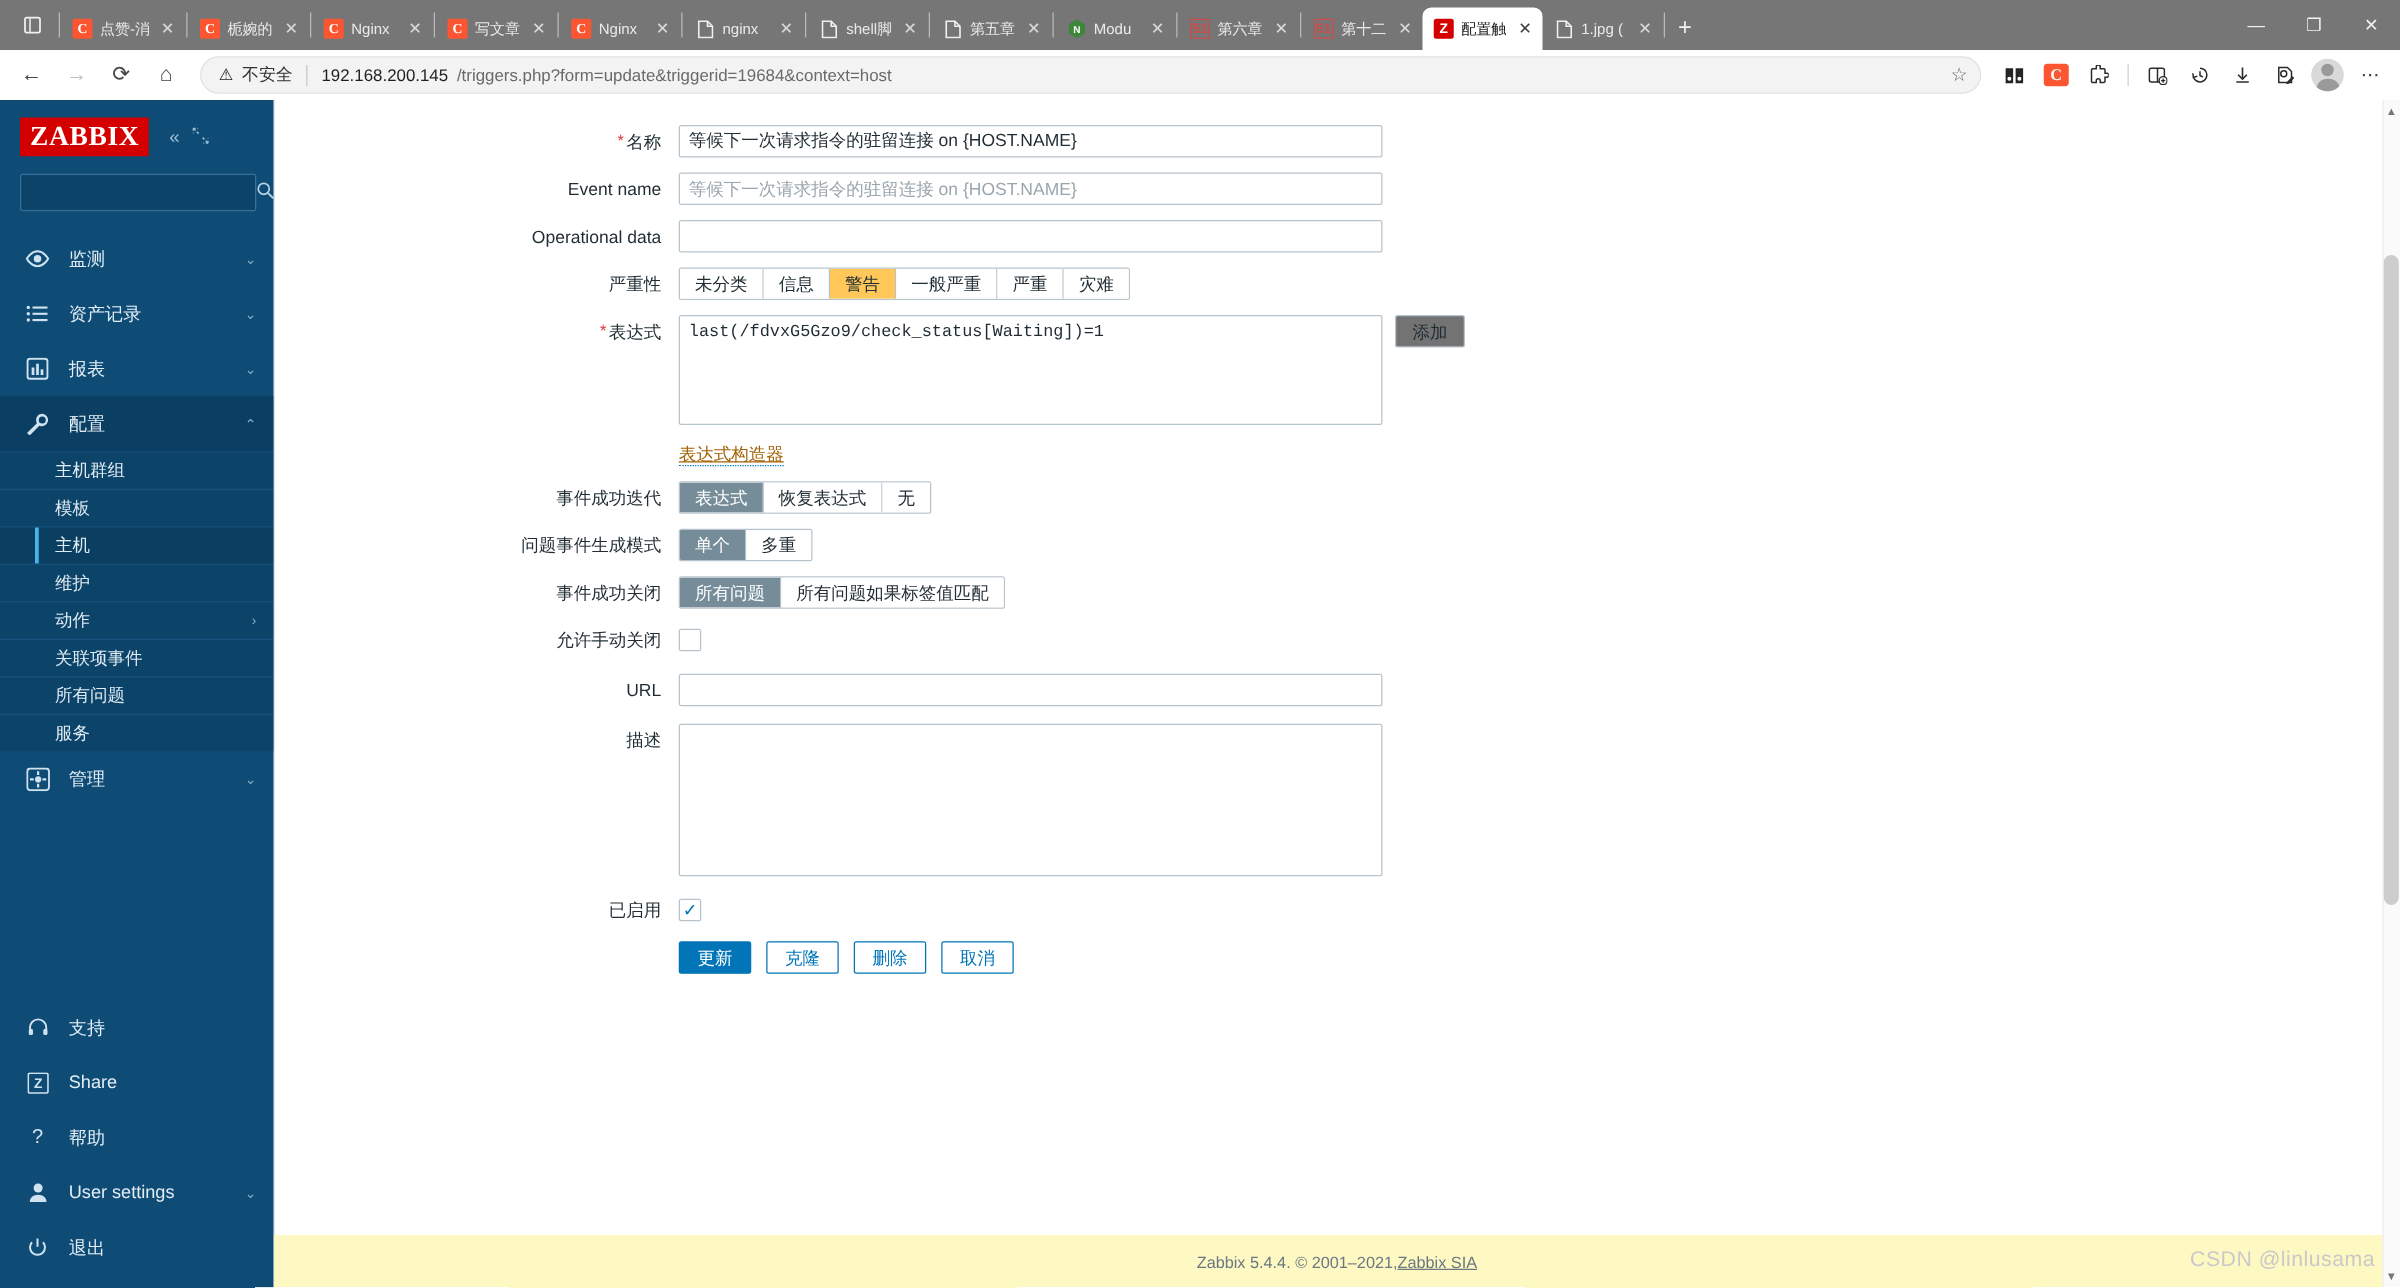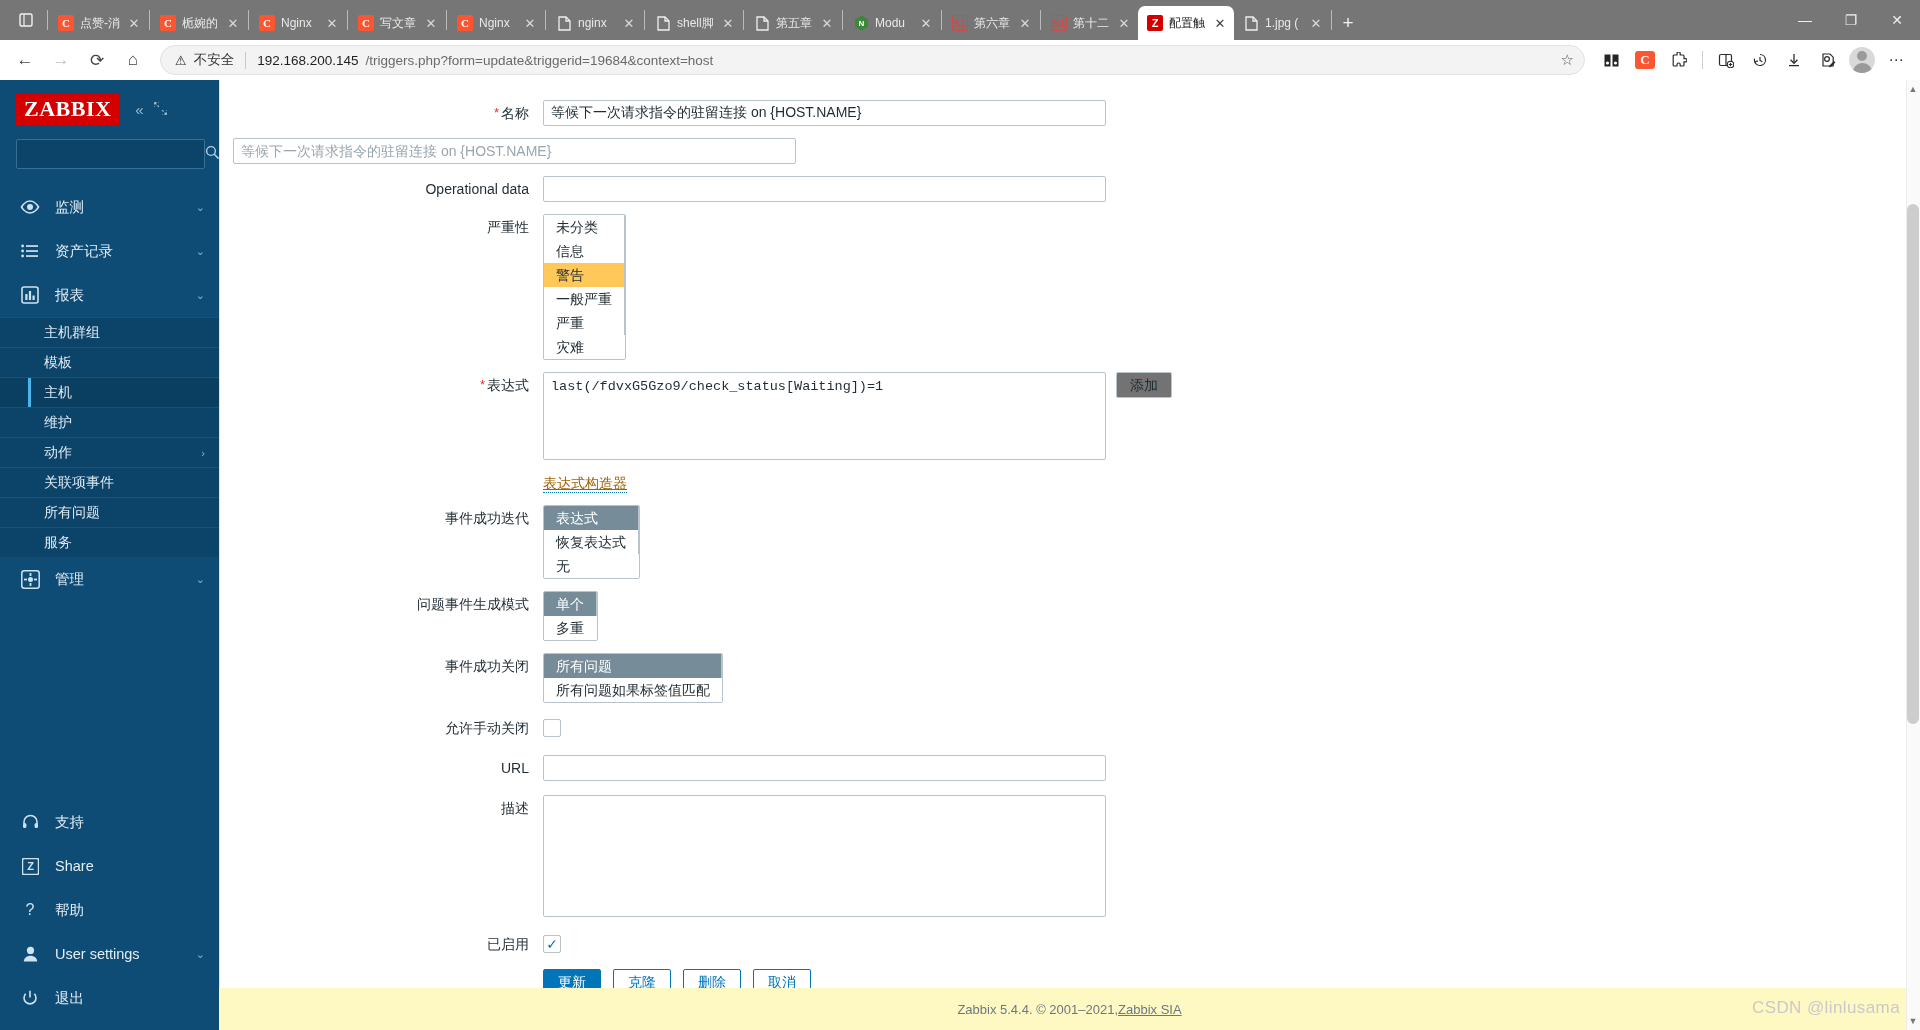--- a/index.html
+++ b/index.html
@@ -137,21 +137,21 @@
   }
   .ta-desc {
     width: 563px; height: 122px; border: 1px solid #b8c4cc; border-radius: 2px;
     padding: 5px 7px; font-size: 14px; color: #1f2c33; outline: none; resize: none;
     font-family: "Liberation Sans", sans-serif;
   }
   .btn-add {
     height: 26px; padding: 0 13px; border: 1px solid #b8c4cc; border-radius: 2px;
     background: #737373; color: #1f2c33; font-size: 14px; line-height: 24px;
   }
-  .seg { display: inline-flex; border: 1px solid #b8c4cc; border-radius: 2px; overflow: hidden; flex-direction: column; }
+  .seg { display: inline-flex; border: 1px solid #b8c4cc; border-radius: 2px; overflow: hidden; }
   .seg span {
     height: 24px; line-height: 24px; padding: 0 12px; font-size: 14px; color: #1f2c33;
     background: #fff; border-right: 1px solid #b8c4cc;
   }
   .seg span:last-child { border-right: 0; }
   .seg span.on { background: #768d99; color: #fff; }
   .seg span.warn { background: #ffc859; color: #1f2c33; }
   .link-builder {
     margin: 4px 0 0 0; font-size: 14px; color: #a16207;
     border-bottom: 1px dotted #0275b8; display: inline-block; line-height: 18px;
@@ -450,20 +450,29 @@
               <rect x="1" y="1" width="16" height="16" rx="2" fill="none" stroke="#cfe2ef" stroke-width="1.6"></rect>
               <rect x="4.3" y="8" width="2.2" height="6" fill="#cfe2ef"></rect>
               <rect x="7.9" y="5" width="2.2" height="9" fill="#cfe2ef"></rect>
               <rect x="11.5" y="9.5" width="2.2" height="4.5" fill="#cfe2ef"></rect>
             </svg>
         </span>
         <span class="lbl">报表</span>
         <span class="arr">⌄</span>
       </div>
 
+      <div class="sb-item active">
+        <span class="ico">
+          <svg width="20" height="18" viewBox="0 0 20 18">
+              <path d="M13.8 1a5 5 0 0 0-4.3 7.5L1.6 16.3l2.1 2.1 7.8-7.8A5 5 0 1 0 13.8 1zm0 2.2a2.8 2.8 0 1 1 0 5.6 2.8 2.8 0 0 1 0-5.6z" fill="#cfe2ef"></path>
+            </svg>
+        </span>
+        <span class="lbl">配置</span>
+        <span class="arr">⌃</span>
+      </div>
 
       <div class="sb-sub">
         <span>主机群组</span>
       </div>
       <div class="sb-sub">
         <span>模板</span>
       </div>
       <div class="sb-sub sel">
         <span>主机</span>
       </div>
@@ -559,20 +568,21 @@
         <div class="frow">
           <div class="flabel">
             <span class="req">*</span><span>名称</span>
           </div>
           <div class="fctl">
             <input class="txt" type="text" value="等候下一次请求指令的驻留连接 on {HOST.NAME}" style="">
           </div>
         </div>
 
         <div class="frow">
+          <div class="flabel">Event name</div>
           <div class="fctl">
             <input class="txt" type="text" placeholder="等候下一次请求指令的驻留连接 on {HOST.NAME}" style="">
           </div>
         </div>
 
         <div class="frow">
           <div class="flabel">Operational data</div>
           <div class="fctl">
             <input class="txt" type="text" placeholder="" style="">
           </div>

